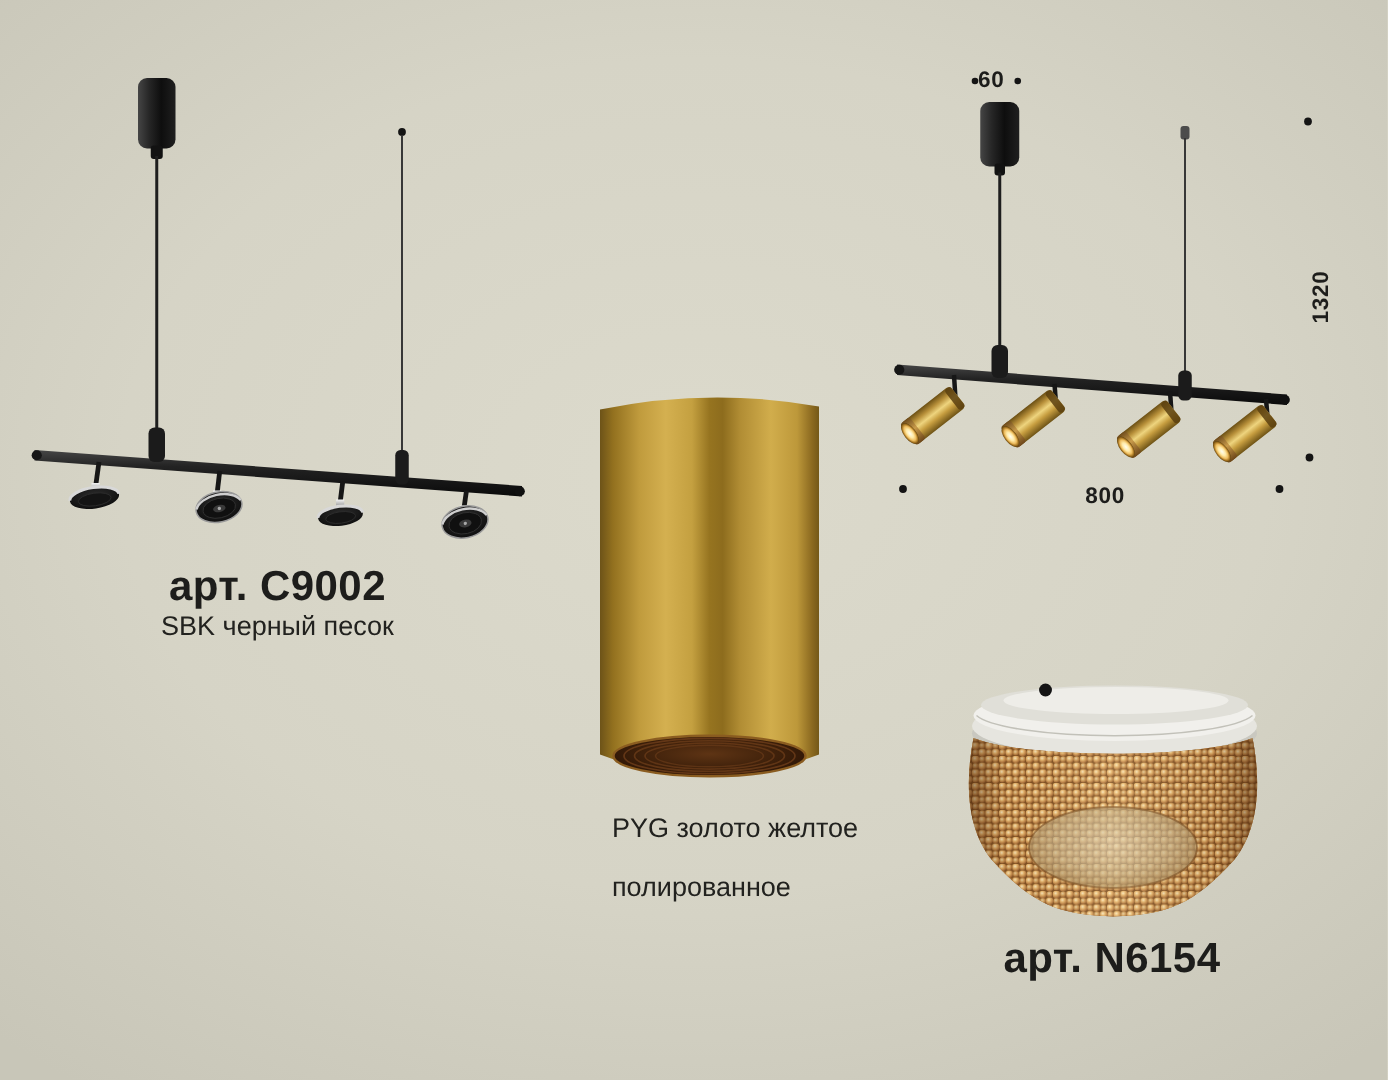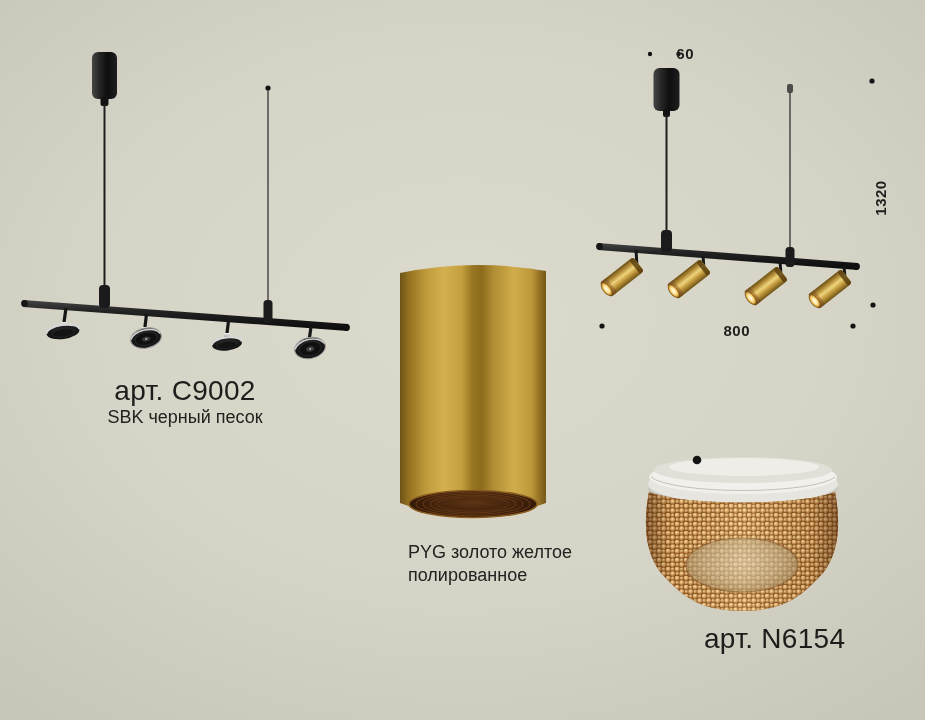--- a/index.html
+++ b/index.html
@@ -3,21 +3,21 @@
 <meta charset="utf-8">
 <style>
   html,body{margin:0;padding:0;background:#d6d4c6;}
   .canvas{
     position:relative;width:925px;height:720px;overflow:hidden;
     background:radial-gradient(ellipse 75% 70% at 50% 44%, #dcdacc 0%, #d6d4c6 55%, #c8c6b8 100%);
     font-family:"Liberation Sans", sans-serif;color:#1d1d1b;
   }
   .fig{position:absolute;left:0;top:0;}
   .label{position:absolute;}
-  .label .art{font-size:28px;font-weight:400;letter-spacing:.3px;line-height:30px;}
+  .label .art{font-size:28px;font-weight:700;letter-spacing:.3px;line-height:30px;}
   .label .desc{font-size:18px;line-height:23px;margin-top:0;color:#22221f;}
   .label.center{text-align:center;}
   .dim{position:absolute;font-size:15px;font-weight:700;letter-spacing:.5px;}
   .dim.rot{transform:rotate(-90deg);transform-origin:center center;text-align:center;}
 </style>
 </head>
 <body>
 
 <div class="canvas">
 
@@ -233,24 +233,24 @@
     </g>
   </svg>
 
   <div class="label center" style="left:50px;top:376px;width:270px">
     <div class="art">арт. C9002</div>
     <div class="desc">SBK черный песок</div>
   </div>
 
   <div class="label" style="left:408px;top:541px;width:240px">
     <div class="desc">PYG золото желтое</div>
-    <div class="desc" style="margin-top:0">полированное</div>
+    <div class="desc" style="margin-top:16px">полированное</div>
   </div>
 
-  <div class="label" style="left:704px;top:624px;width:220px">
+  <div class="label" style="left:669px;top:624px;width:220px">
     <div class="art">арт. N6154</div>
   </div>
 
-  <div class="dim" style="left:668px;top:45px;width:26px;text-align:right">60</div>
+  <div class="dim" style="left:652px;top:45px;width:26px;text-align:left">60</div>
   <div class="dim rot" style="left:856px;top:190px;width:48px;height:16px">1320</div>
   <div class="dim" style="left:700px;top:322px;width:50px;text-align:right">800</div>
 
 </div>
 
 </body></html>

